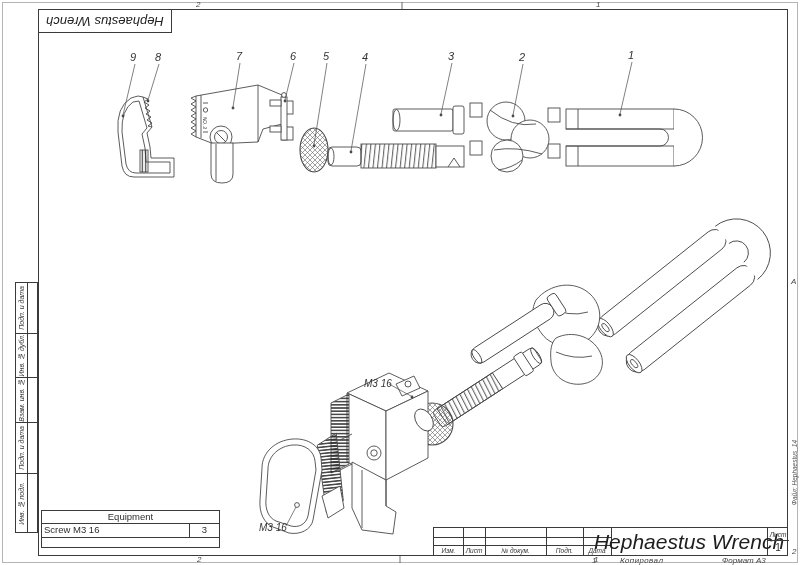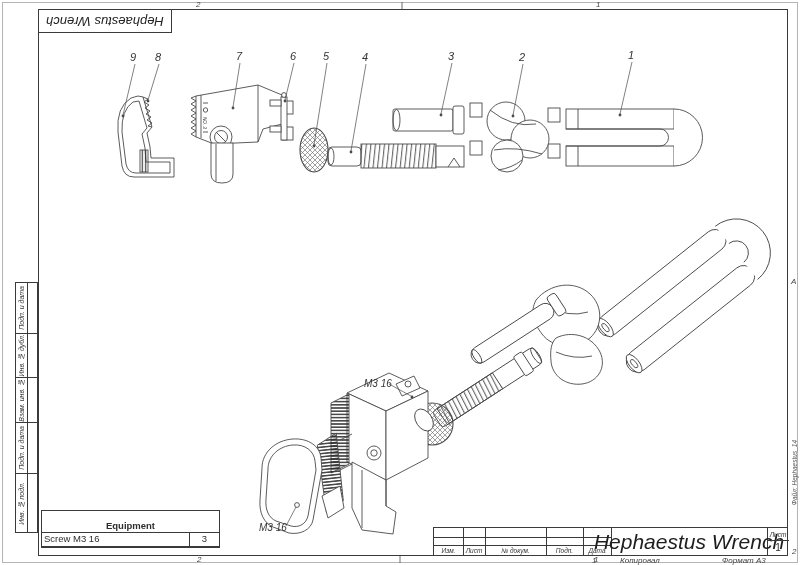--- a/index.html
+++ b/index.html
@@ -11,21 +11,21 @@
   .toptitle{left:38px;top:9px;width:134px;height:24px;border:1.5px solid #3a3a3a;
             display:flex;align-items:center;justify-content:center;}
   .toptitle span{transform:rotate(180deg);font-style:italic;font-size:13px;color:#222;white-space:nowrap;}
   .zone{font-size:8px;font-style:italic;color:#444;}
   .leftstrip{left:15px;top:282px;width:23px;}
   .lblock{position:relative;width:23px;border:1px solid #3a3a3a;border-bottom:none;display:flex;box-sizing:border-box;}
   .lblock:last-child{border-bottom:1px solid #3a3a3a;}
   .lblock .lab{width:11px;border-right:1px solid #3a3a3a;display:flex;align-items:center;justify-content:center;}
   .lblock .lab span{writing-mode:vertical-rl;transform:rotate(180deg);font-size:7px;font-style:italic;white-space:nowrap;color:#333;}
   .eq{left:41px;top:510px;width:179px;height:38px;border:1.3px solid #3a3a3a;font-size:9.5px;}
-  .eq .hd{height:12px;border-bottom:1px solid #3a3a3a;font-weight:bold;text-align:center;line-height:12px;margin-top:9px;}
+  .eq .hd{height:12px;border-bottom:1px solid #3a3a3a;font-weight:normal;text-align:center;line-height:12px;}
   .eq .r2{height:13px;border-bottom:1px solid #3a3a3a;display:flex;}
   .eq .r2 .nm{flex:1;padding-left:2px;line-height:12px;border-right:1px solid #3a3a3a;}
   .eq .r2 .q{width:29px;text-align:center;line-height:12px;}
   .eq .r3{height:12px;padding-left:2px;line-height:11px;white-space:nowrap;}
   .tb{left:433px;top:527px;width:355px;height:29px;border:1.3px solid #3a3a3a;}
   .tb .col{position:absolute;top:0;height:100%;border-right:1px solid #3a3a3a;}
   .tb .row{position:absolute;left:0;width:177px;border-top:1px solid #3a3a3a;height:0;}
   .tb .clab{position:absolute;bottom:0;height:10px;font-size:6.5px;font-style:italic;
             display:flex;align-items:center;justify-content:center;color:#333;}
   .tb .big{position:absolute;left:177px;top:0;width:156px;height:100%;border-right:1px solid #3a3a3a;
@@ -288,20 +288,20 @@
     <div class="clab" style="left:29px;width:22px">Лист</div>
     <div class="clab" style="left:51px;width:61px">№ докум.</div>
     <div class="clab" style="left:112px;width:37px">Подп.</div>
     <div class="clab" style="left:149px;width:28px">Дата</div>
     <div class="big">Hephaestus Wrench</div>
     <div class="sh-lab">Лист</div>
     <div class="sh-num">1</div>
   </div>
 
   <div class="abs bsmall" style="left:592px;top:556px;">1</div>
-  <div class="abs bsmall" style="left:620px;top:556px;">Копировал</div>
+  <div class="abs bsmall" style="left:620px;top:556px;font-family:Liberation Mono, monospace;">Копировал</div>
   <div class="abs bsmall" style="left:722px;top:556px;">Формат А3</div>
 
   <div class="abs filelab">
     <span>Файл: Hephaestus_14</span>
   </div>
 
 </div>
 
 </body></html>

